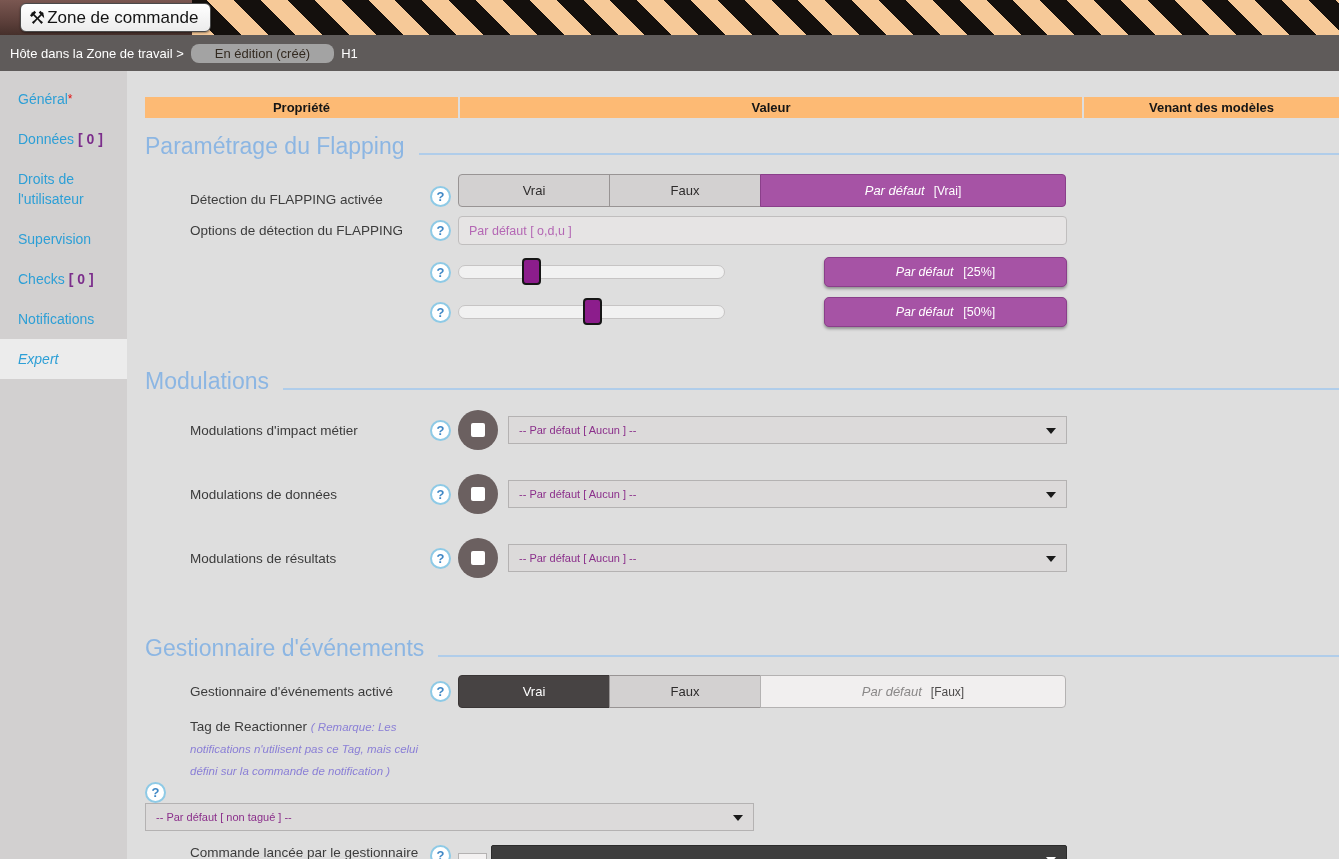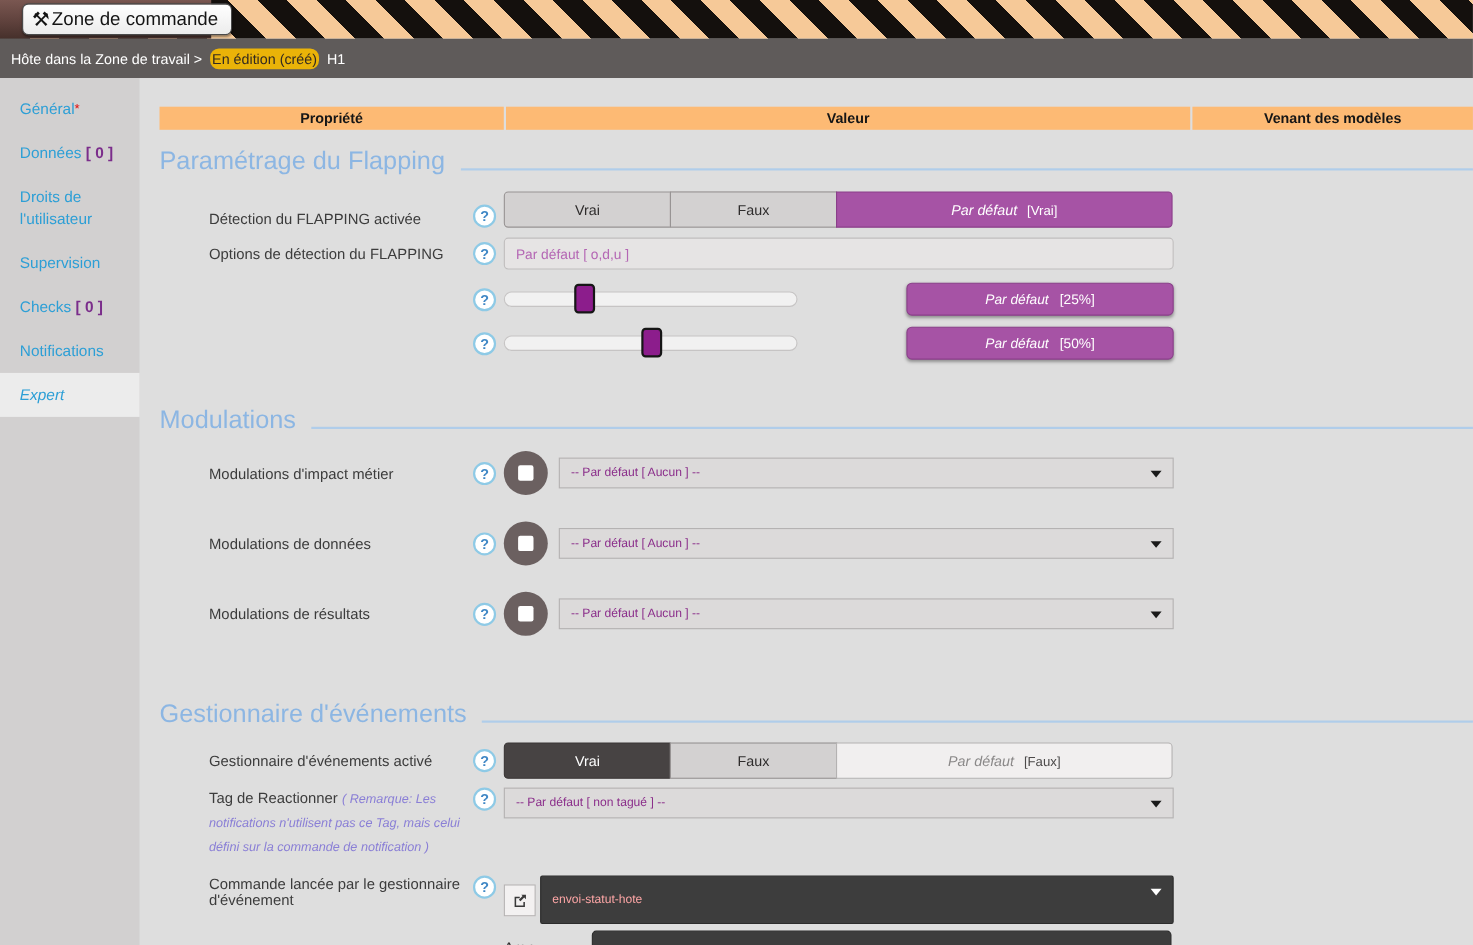--- a/index.html
+++ b/index.html
@@ -13,22 +13,22 @@
     background:linear-gradient(180deg,#7a5751 0%,#5d403b 60%,#46302b 100%); }
   .ws-btn { position:absolute; left:20px; top:3px; height:29px; padding:0 12px 0 8px;
     background:linear-gradient(180deg,#ffffff,#ececec); border:1px solid #4a4a4a;
     border-radius:6px; display:flex; align-items:center; gap:2px;
     font-size:17px; color:#141414; cursor:pointer; box-shadow:0 1px 2px rgba(0,0,0,.4); }
   .ws-btn .tool-ic { font-size:18px; line-height:1; }
 
   
   .crumbbar { height:36px; background:#5f5b5a; display:flex; align-items:center;
     padding-left:10px; font-size:13px; color:#fff; gap:7px; }
-  .crumb-badge { background:#eab308; color:#332a20; border-radius:8px;
-    padding:2px 2px; font-size:13px; }
+  .crumb-badge { background:#a3a3a3; color:#332a20; border-radius:8px;
+    padding:2px 24px; font-size:13px; }
 
   
   .layout { display:flex; height:797px; }
   .sidebar { width:127px; background:#d2d0d0; padding-top:8px; flex:none; }
   .side-item { padding:10px 6px 10px 18px; font-size:14px; color:#2d9fd6;
     line-height:20px; cursor:pointer; }
   .side-item .req { color:#e01010; font-size:12px; vertical-align:top; }
   .side-item .cnt { color:#7b2d8b; font-weight:bold; margin-left:4px; }
   .side-item.selected { background:#ececec;font-style:italic; }
 
@@ -110,21 +110,21 @@
   .ext-btn { width:29px; height:29px; background:#f3f1f1; border:1px solid #b4b2b2;
     display:flex; align-items:center; justify-content:center; cursor:pointer; flex:none; }
 
   
   .args-row { display:flex; align-items:center; }
   .args-label { font-size:14px; color:#2e2c2c; width:80px; }
   .args-input { width:527px; height:29px; background:#3d3d3d; border:1px solid #2c2c2c;
     border-radius:4px; color:#fff; padding:0 8px; font-family:"Liberation Sans",sans-serif; }
 
   
-  .mt8{margin-top:8px;} .mt9{margin-top:9px;} .mt10{margin-top:10px;} .mt12{margin-top:12px;}
+  .mt8{margin-top:8px;flex-direction:column;} .mt9{margin-top:9px;} .mt10{margin-top:10px;} .mt12{margin-top:12px;}
   .mt13{margin-top:13px;} .mt14{margin-top:14px;align-items:flex-end;} .mt15{margin-top:15px;} .mt24{margin-top:24px;}
   .mt38{margin-top:38px;} .mt54{margin-top:54px;} .mt6{margin-top:6px;}
 </style>
 </head>
 <body>
 
 <div class="topbar">
   <div class="topbar-left"></div>
   <button class="ws-btn">
     <span class="tool-ic">⚒</span>

